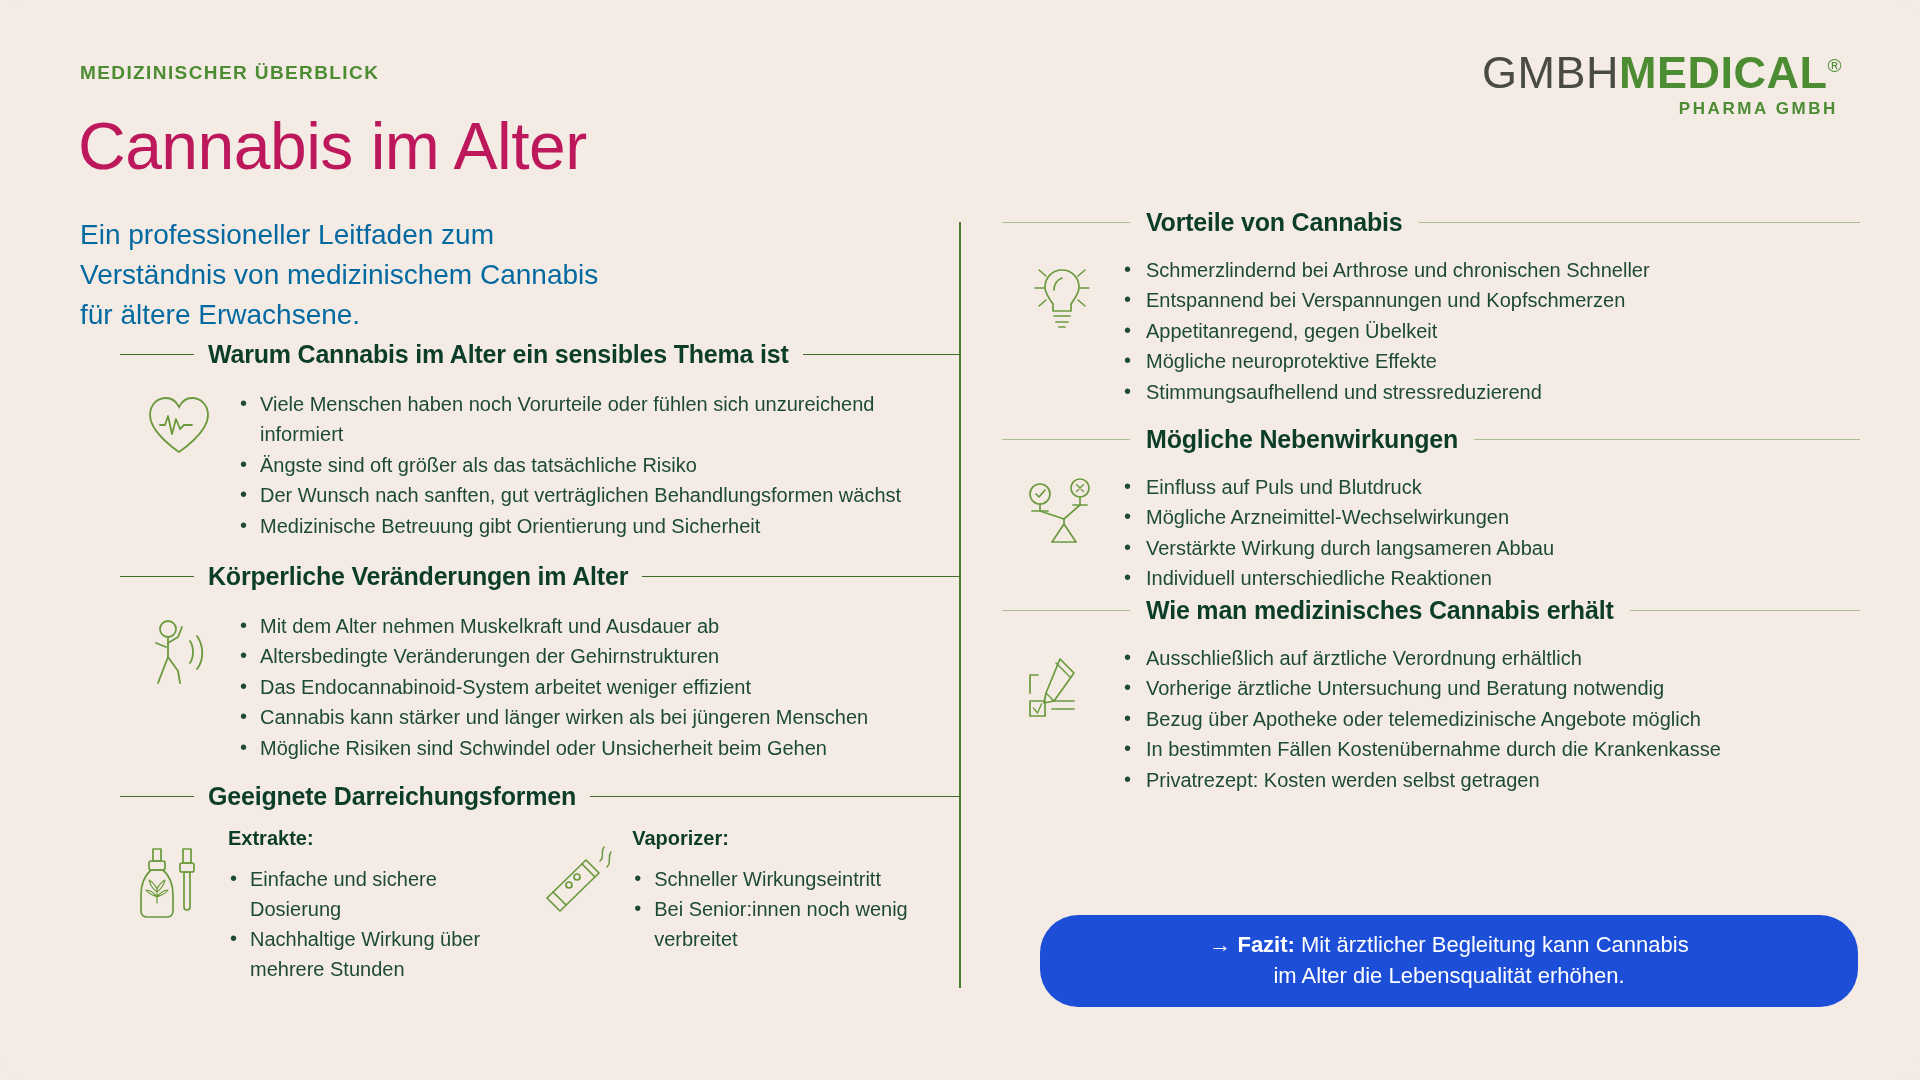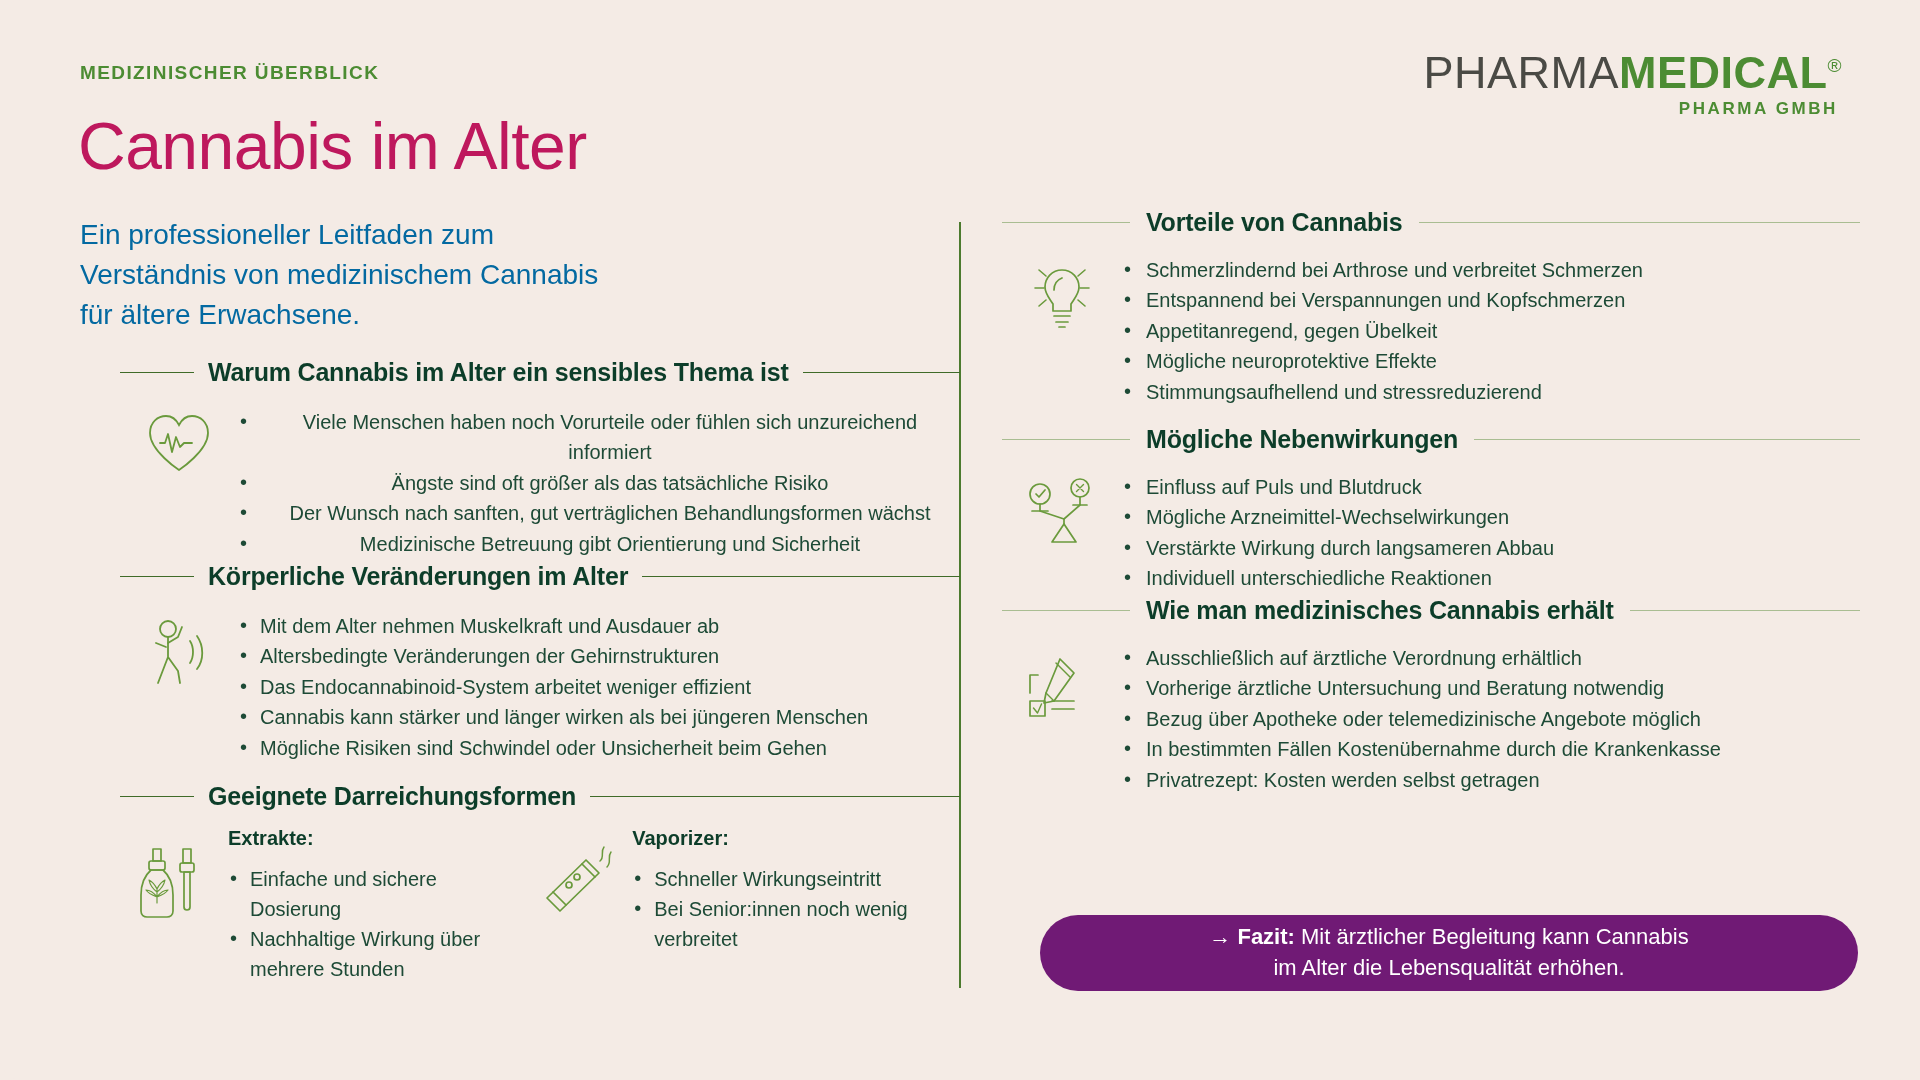--- a/index.html
+++ b/index.html
@@ -139,21 +139,21 @@
   ul.bullets li::before {
     content: "•";
     position: absolute;
     left: 2px;
     top: -1px;
     color: #1d4a36;
     font-size: 20px;
   }
 
   
-  #sec-warum      { left: 78px; top: 358px; width: 882px; text-align: center; }
+  #sec-warum      { left: 78px; top: 340px; width: 882px; }
   #sec-koerper    { left: 78px; top: 562px; width: 882px; }
   #sec-darreichung{ left: 78px; top: 782px; width: 882px; }
 
   #sec-warum   .sec-head .rule.grow,
   #sec-koerper .sec-head .rule.grow,
   #sec-darreichung .sec-head .rule.grow { background: #3f6b28; }
 
   
   #sec-vorteile { left: 960px; top: 208px;  width: 900px; }
   #sec-neben    { left: 960px; top: 425px;  width: 900px; }
@@ -182,22 +182,22 @@
   .form-text ul.bullets li { font-size: 20px; line-height: 1.5; }
   .form-block.extracts { width: 436px; }
   .form-block.vaporizer .icon-slot { width: 108px; padding-top: 14px; }
 
   
   .fazit {
     position: absolute;
     left: 1040px;
     top: 915px;
     width: 818px;
-    height: 76px;
-    background: #701a75;
+    height: 92px;
+    background: #1d4ed8;
     border-radius: 38px;
     display: flex;
     align-items: center;
     justify-content: center;
     text-align: center;
   }
   .fazit-inner {
     font-size: 22px;
     line-height: 1.4;
     color: #ffffff;
@@ -210,21 +210,21 @@
 </head>
 <body>
 
 <div class="page">
 
   <div class="eyebrow">MEDIZINISCHER ÜBERBLICK</div>
   <h1 class="main-title">Cannabis im Alter</h1>
   <p class="subtitle">Ein professioneller Leitfaden zum Verständnis von medizinischem Cannabis für ältere Erwachsene.</p>
 
   <div class="logo">
-    <div class="logo-main"><span class="logo-canna">PHARMA</span><span class="logo-medical">MEDICAL</span><span class="logo-reg">®</span></div>
+    <div class="logo-main"><span class="logo-canna">GMBH</span><span class="logo-medical">MEDICAL</span><span class="logo-reg">®</span></div>
     <div class="logo-sub">PHARMA GMBH</div>
   </div>
 
   <div class="spine"></div>
 
   <div class="section" id="sec-warum">
     <div class="sec-head">
       <span class="rule short"></span>
       <h2>Warum Cannabis im Alter ein sensibles Thema ist</h2>
       <span class="rule grow"></span>
@@ -334,21 +334,21 @@
     <div class="sec-body">
       <div class="icon-slot">
         <svg width="66" height="70" viewBox="0 0 66 70" fill="none" stroke="#6a9a3c" stroke-width="1.7" stroke-linecap="round" stroke-linejoin="round">
           <path d="M33 9 C 23 9, 16 17, 16 26 C 16 33, 21 38, 24 43 L24 50 L42 50 L42 43 C 45 38, 50 33, 50 26 C 50 17, 43 9, 33 9 Z"></path>
           <path d="M25 55 L41 55 M27 61 L39 61 M30 66 L36 66"></path>
           <path d="M33 17 C 28 19, 25 23, 25 29"></path>
           <path d="M6 27 L15 27 M10 9 L17 15 M10 45 L17 39 M60 27 L51 27 M56 9 L49 15 M56 45 L49 39" stroke-width="1.6"></path>
         </svg>
       </div>
       <ul class="bullets">
-        <li>Schmerzlindernd bei Arthrose und verbreitet Schmerzen</li>
+        <li>Schmerzlindernd bei Arthrose und chronischen Schneller</li>
         <li>Entspannend bei Verspannungen und Kopfschmerzen</li>
         <li>Appetitanregend, gegen Übelkeit</li>
         <li>Mögliche neuroprotektive Effekte</li>
         <li>Stimmungsaufhellend und stressreduzierend</li>
       </ul>
     </div>
   </div>
 
   <div class="section right-sec" id="sec-neben">
     <div class="sec-head light">

